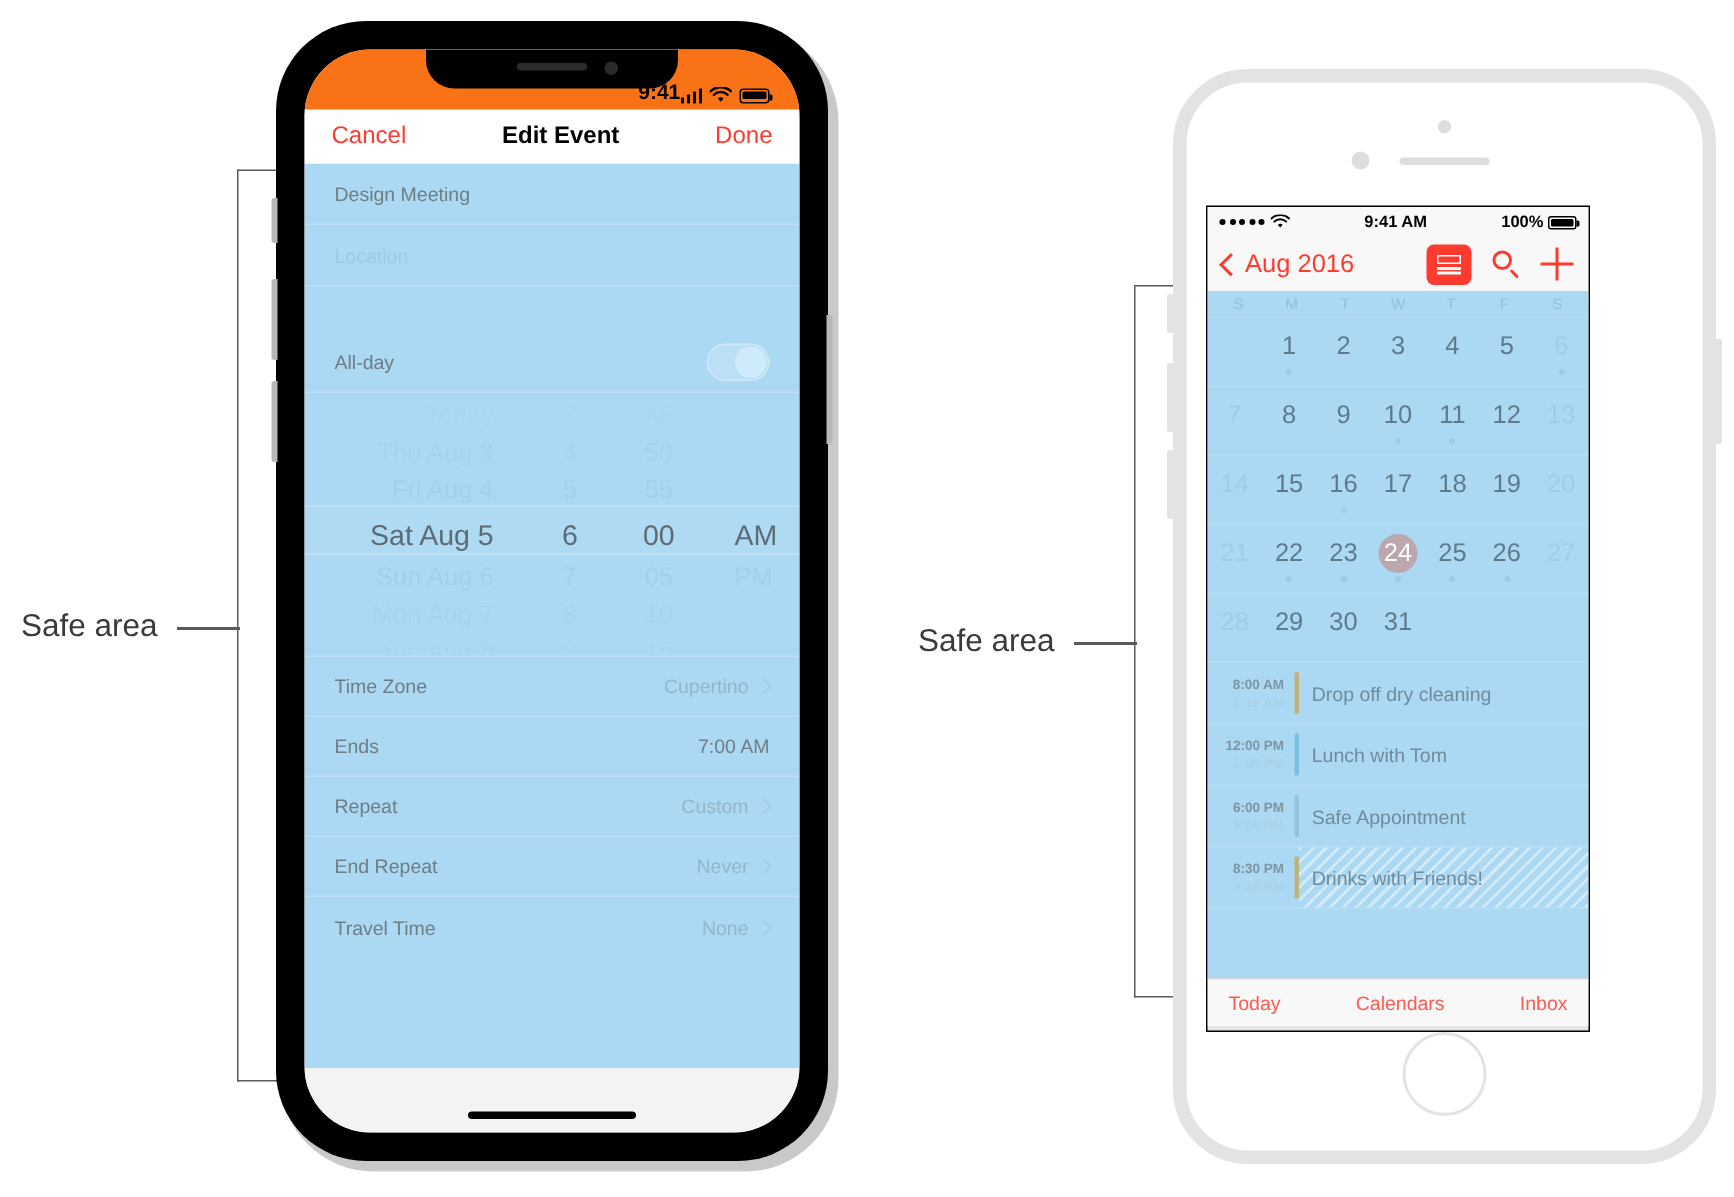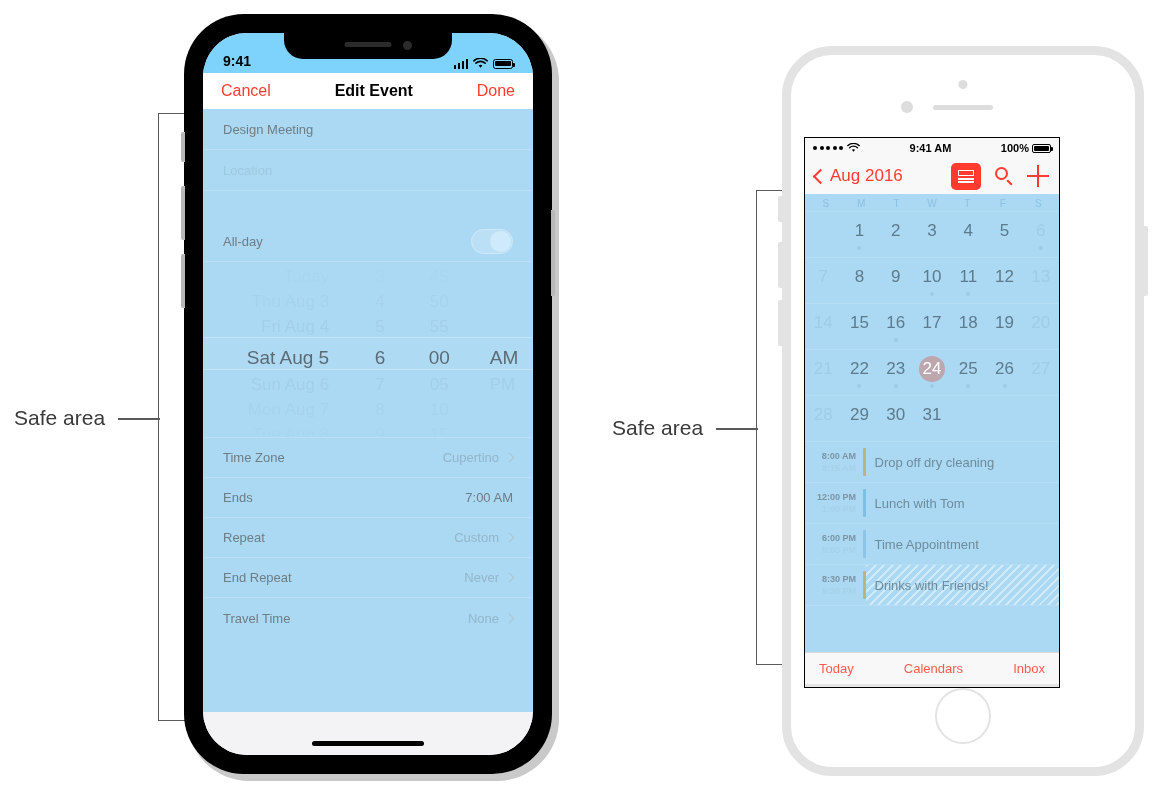--- a/index.html
+++ b/index.html
@@ -43,22 +43,22 @@
   .x-cam{
     position:absolute;left:50%;margin-left:35px;top:8px;
     width:9px;height:9px;border-radius:50%;background:#2b2b2b;
   }
   
   .btn-l{position:absolute;left:-3px;background:#b8b8b8;border-radius:2px 0 0 2px;}
   .btn-r{position:absolute;right:-3px;background:#b8b8b8;border-radius:0 2px 2px 0;}
 
   
   .x-status{
-    position:absolute;left:0;top:0;width:330px;height:40px;background:#7dd3fc;
-    display:flex;align-items:flex-end;justify-content:space-between;
+    position:absolute;left:0;top:0;width:330px;height:40px;background:#f97316;
+    display:flex;align-items:flex-end;justify-content:flex-end;
     padding:0 20px 4px;box-sizing:border-box;z-index:5;
   }
   .x-time{font-size:14px;font-weight:bold;color:#000;}
   .x-sicons{display:flex;align-items:center;gap:5px;}
   .bars{display:flex;align-items:flex-end;gap:1.5px;height:10px;}
   .bars i{width:2.5px;background:#000;border-radius:.5px;display:block;}
   .bars i:nth-child(1){height:4px;}
   .bars i:nth-child(2){height:6px;}
   .bars i:nth-child(3){height:8px;}
   .bars i:nth-child(4){height:10px;}
@@ -568,21 +568,21 @@
               </div>
               <div class="evt-bar" style="background: rgb(126, 191, 228);"></div>
               <div class="evt-title">Lunch with Tom</div>
             </div>
             <div class="evt">
               <div class="evt-times">
                 <div class="evt-st">6:00 PM</div>
                 <div class="evt-en">9:00 PM</div>
               </div>
               <div class="evt-bar" style="background: rgb(143, 196, 228);"></div>
-              <div class="evt-title">Time Appointment</div>
+              <div class="evt-title">Safe Appointment</div>
             </div>
             <div class="evt">
               <div class="evt-times">
                 <div class="evt-st">8:30 PM</div>
                 <div class="evt-en">9:30 PM</div>
               </div>
               <div class="evt-bar" style="background: rgb(191, 179, 122);"></div>
               <div class="evt-title hatched">Drinks with Friends!</div>
             </div>
           </div>

